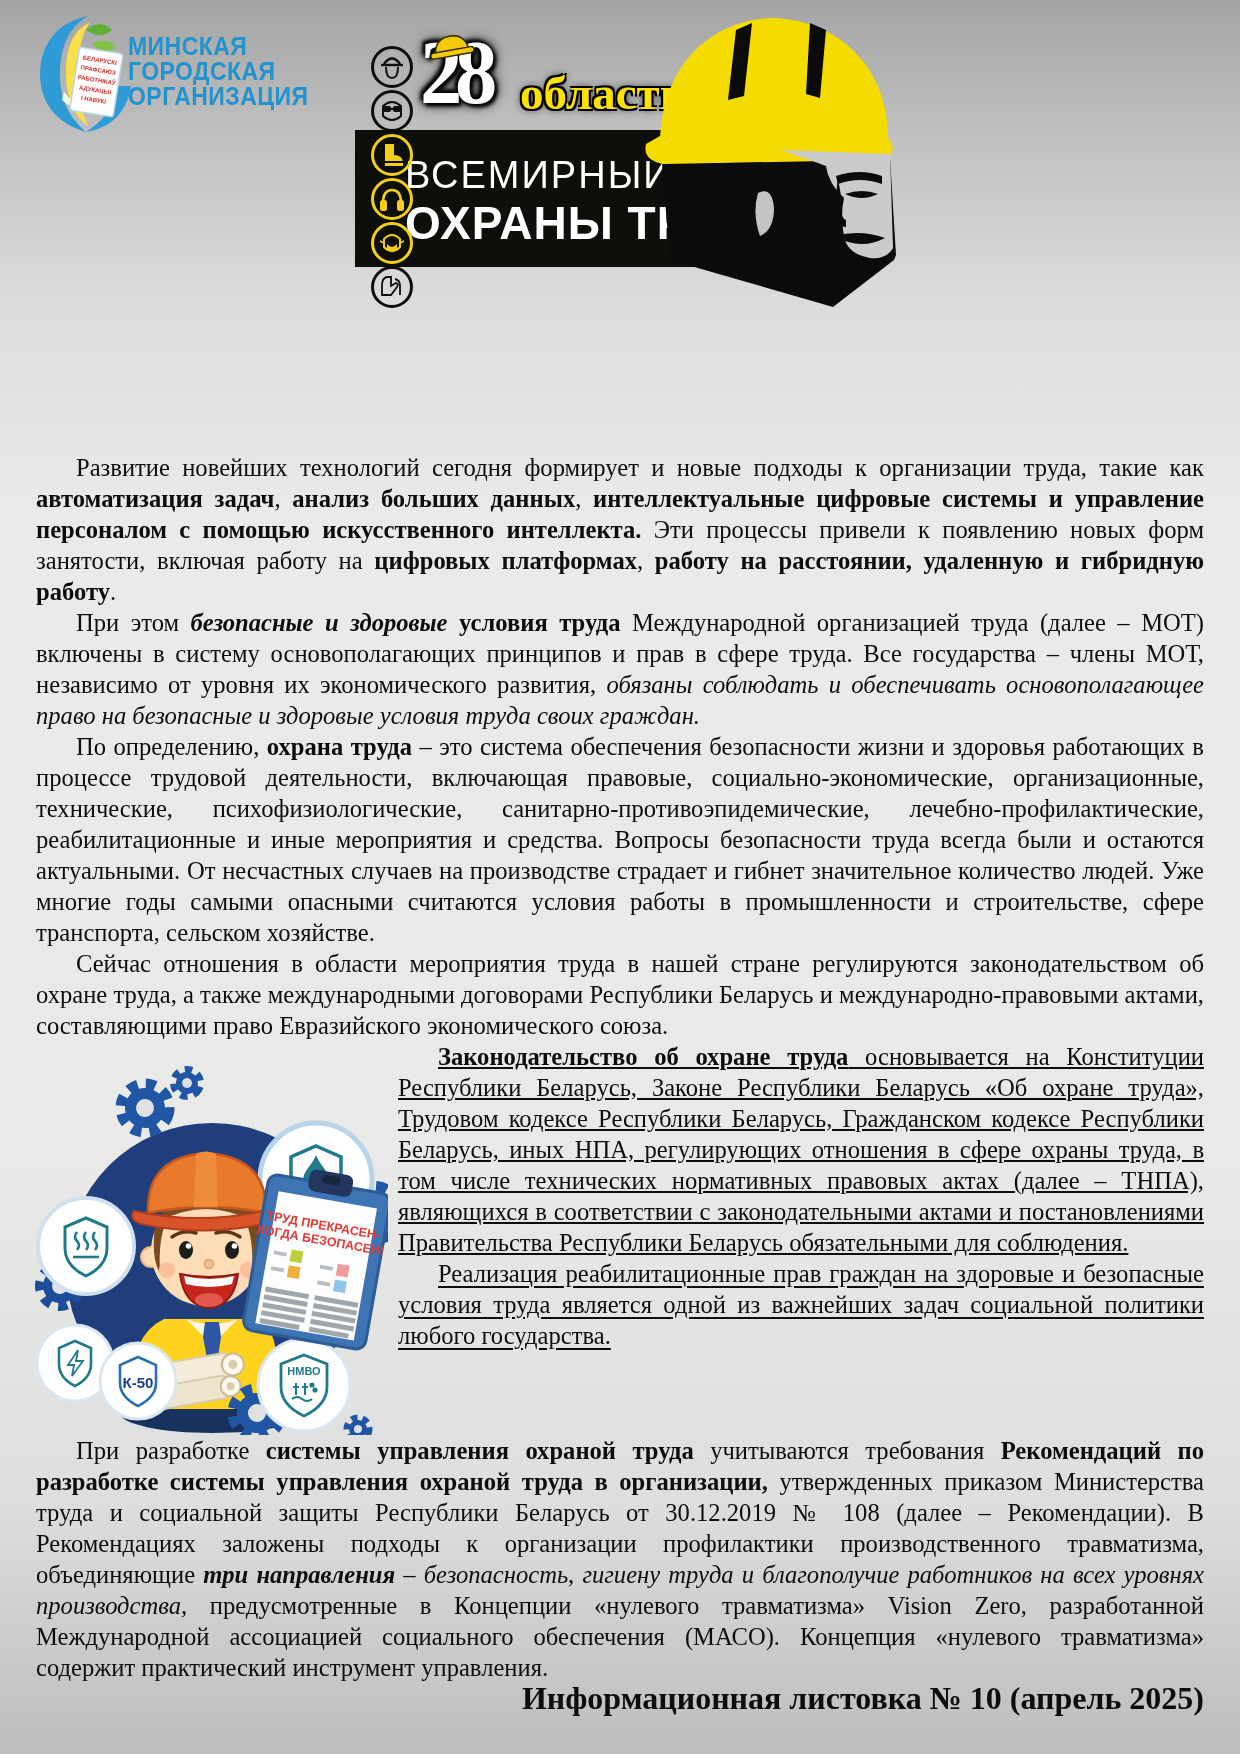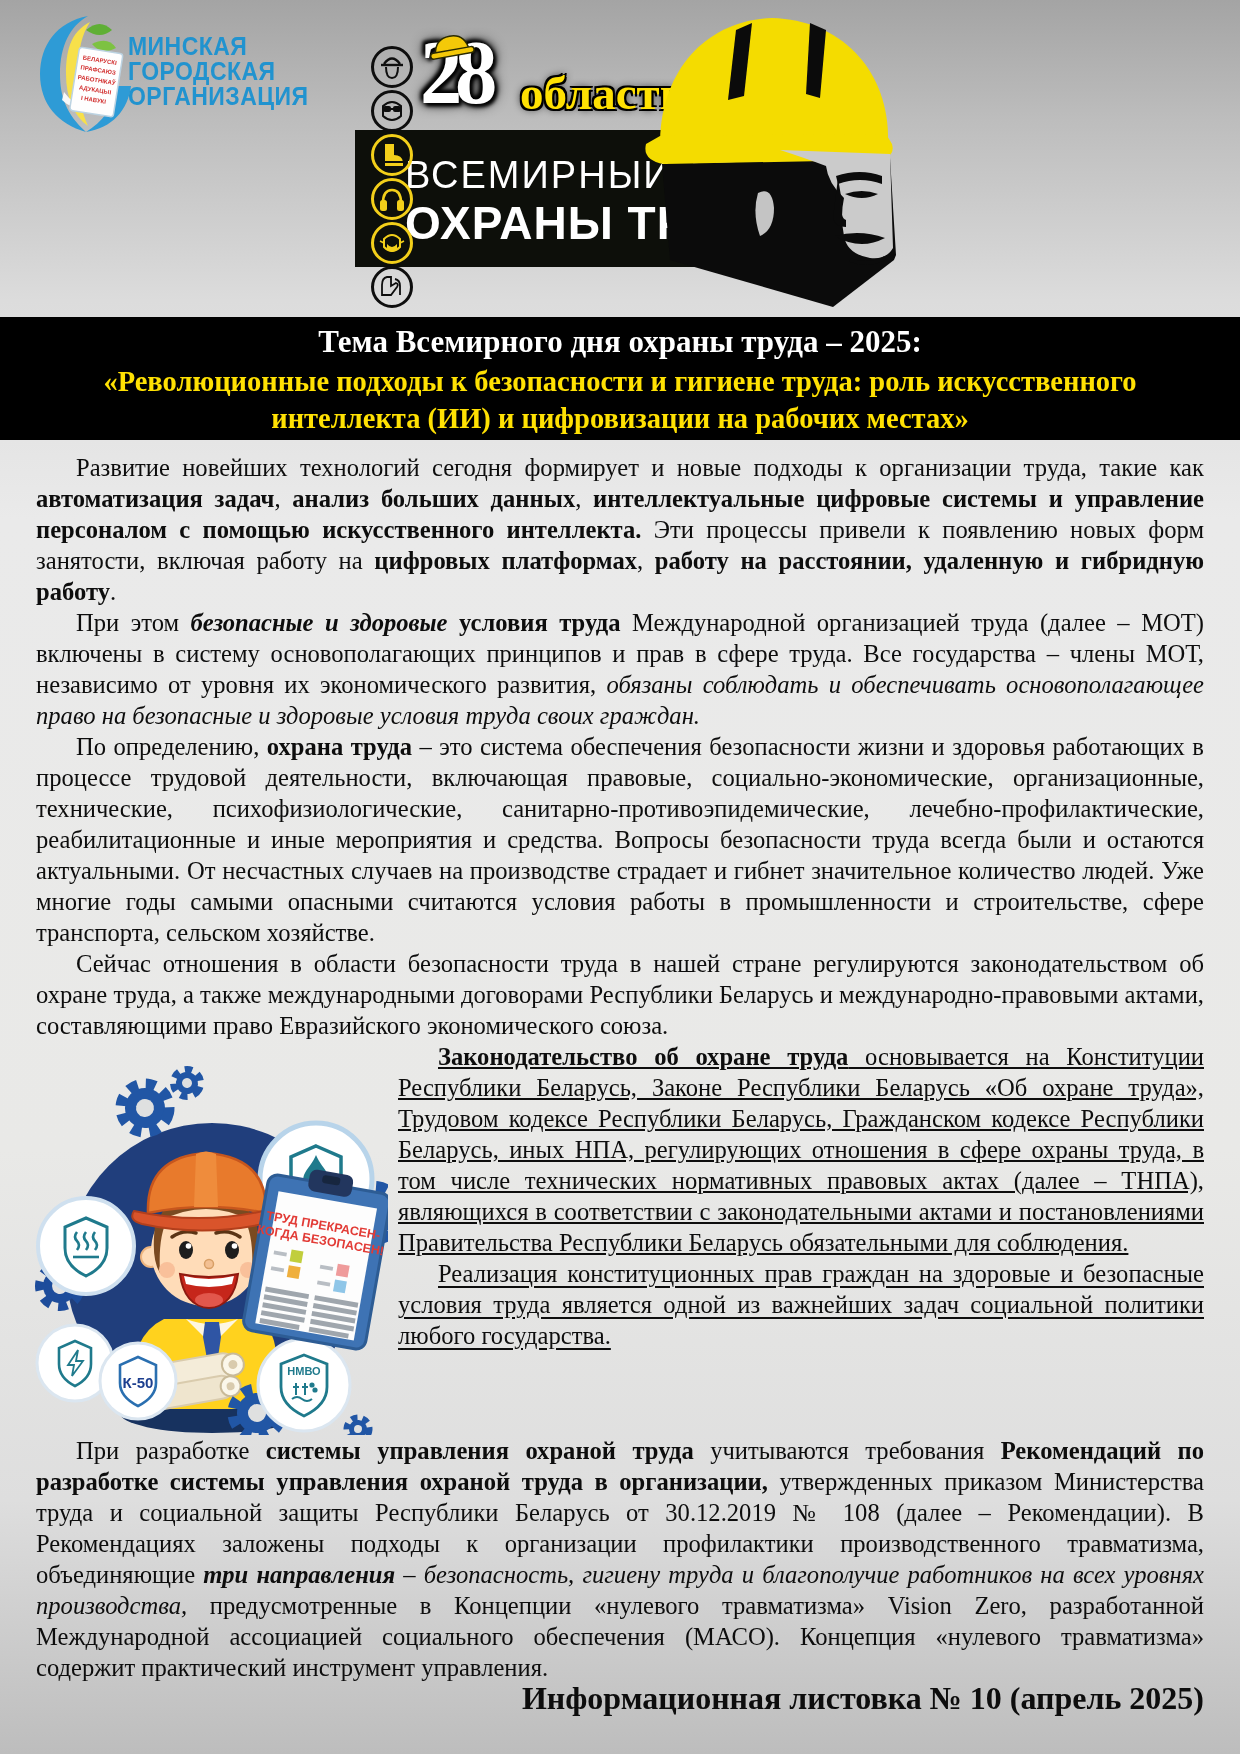--- a/index.html
+++ b/index.html
@@ -135,30 +135,26 @@
     <path d="M6,136 Q2,152 24,156 L236,152 Q256,150 252,136 L246,126 L20,128 Z" fill="#f4dc00"></path>
     <path d="M118,185 Q132,178 134,200 Q134,222 120,228 Q112,205 118,185 Z" fill="#c4c4c4"></path>
     <path d="M140,142 L250,146 L253,240 Q246,252 230,250 Q207,246 204,228 Q200,208 204,190 Q188,175 186,158 Q165,150 140,142 Z" fill="#cbcbcb"></path>
     <path d="M196,168 Q220,160 242,168 L242,176 Q220,168 198,176 Z" fill="#0b0b0b"></path>
     <path d="M205,186 Q222,180 238,186 Q222,194 205,186 Z" fill="#0b0b0b"></path>
     <path d="M198,170 L193,210 Q195,219 206,219 L206,212 Q200,210 202,194 Z" fill="#0b0b0b"></path>
     <path d="M195,228 Q220,221 245,230 Q220,243 195,228 Z" fill="#0b0b0b"></path>
     <path d="M210,252 Q228,259 245,250" fill="none" stroke="#0b0b0b" stroke-width="4"></path>
   </svg>
 
-  <div class="title-bar">
-    <div class="t1">Тема Всемирного дня охраны труда – 2025:</div>
-    <div class="t2">«Революционные подходы к безопасности и гигиене труда: роль искусственного интеллекта (ИИ) и цифровизации на рабочих местах»</div>
-  </div>
 
   <div class="article">
     <p><span>Развитие новейших технологий сегодня формирует и новые подходы к организации труда, такие как </span><span class="b">автоматизация задач</span><span>, </span><span class="b">анализ больших данных</span><span>, </span><span class="b">интеллектуальные цифровые системы и управление персоналом с помощью искусственного интеллекта.</span><span> Эти процессы привели к появлению новых форм занятости, включая работу на </span><span class="b">цифровых платформах</span><span>, </span><span class="b">работу на расстоянии, удаленную и гибридную работу</span><span>.</span></p>
     <p><span>При этом </span><span class="bi">безопасные и здоровые </span><span class="b">условия труда </span><span>Международной организацией труда (далее – МОТ) включены в систему основополагающих принципов и прав в сфере труда. Все государства – члены МОТ, независимо от уровня их экономического развития, </span><span class="i">обязаны соблюдать и обеспечивать основополагающее право на безопасные и здоровые условия труда своих граждан.</span></p>
     <p><span>По определению, </span><span class="b">охрана труда</span><span> – это система обеспечения безопасности жизни и здоровья работающих в процессе трудовой деятельности, включающая правовые, социально-экономические, организационные, технические, психофизиологические, санитарно-противоэпидемические, лечебно-профилактические, реабилитационные и иные мероприятия и средства. Вопросы безопасности труда всегда были и остаются актуальными. От несчастных случаев на производстве страдает и гибнет значительное количество людей. Уже многие годы самыми опасными считаются условия работы в промышленности и строительстве, сфере транспорта, сельском хозяйстве.</span></p>
-    <p><span>Сейчас отношения в области безопасности труда в нашей стране регулируются законодательством об охране труда, а также международными договорами Республики Беларусь и международно-правовыми актами, составляющими право Евразийского экономического союза.</span></p>
+    <p><span>Сейчас отношения в области мероприятия труда в нашей стране регулируются законодательством об охране труда, а также международными договорами Республики Беларусь и международно-правовыми актами, составляющими право Евразийского экономического союза.</span></p>
 
     <div class="illu">
       <svg width="368" height="374" viewBox="0 0 368 374">
         <circle cx="192" cy="208" r="146" fill="#203e7c"></circle>
 
         <g transform="translate(125,47) rotate(12)">
           <circle r="20" fill="#2156a5"></circle>
             <circle r="24" fill="none" stroke="#2156a5" stroke-width="11" stroke-dasharray="10 8"></circle>
             <circle r="9" fill="#dfe0e0"></circle>
         </g>
@@ -295,18 +291,18 @@
               <rect x="4" y="42" width="44" height="5"></rect>
               <rect x="4" y="50" width="44" height="5"></rect>
               <rect x="4" y="58" width="44" height="5"></rect>
               <rect x="4" y="66" width="40" height="5"></rect>
           </g>
         </g>
       </svg>
     </div>
 
     <p class="p5"><span class="b">Законодательство об охране труда</span><span> основывается на Конституции Республики Беларусь, Законе Республики Беларусь «Об охране труда», Трудовом кодексе Республики Беларусь, Гражданском кодексе Республики Беларусь, иных НПА, регулирующих отношения в сфере охраны труда, в том числе технических нормативных правовых актах (далее – ТНПА), являющихся в соответствии с законодательными актами и постановлениями Правительства Республики Беларусь обязательными для соблюдения.</span></p>
-    <p class="p6"><span>Реализация конституционных прав граждан на здоровые и безопасные условия труда является одной из важнейших задач социальной политики любого государства.</span></p>
+    <p class="p6"><span>Реализация реабилитационные прав граждан на здоровые и безопасные условия труда является одной из важнейших задач социальной политики любого государства.</span></p>
     <p class="p7"><span>При разработке </span><span class="b">системы управления охраной труда</span><span> учитываются требования </span><span class="b">Рекомендаций по разработке системы управления охраной труда в организации,</span><span> утвержденных приказом Министерства труда и социальной защиты Республики Беларусь от 30.12.2019 № 108 (далее – Рекомендации). В Рекомендациях заложены подходы к организации профилактики производственного травматизма, объединяющие </span><span class="bi">три направления</span><span class="i"> – безопасность, гигиену труда и благополучие работников на всех уровнях производства,</span><span> предусмотренные в Концепции «нулевого травматизма» Vision Zero, разработанной Международной ассоциацией социального обеспечения (МАСО). Концепция «нулевого травматизма» содержит практический инструмент управления.</span></p>
     <p class="footnote">Информационная листовка № 10 (апрель 2025)</p>
   </div>
 
 </div>
 
 </body></html>

